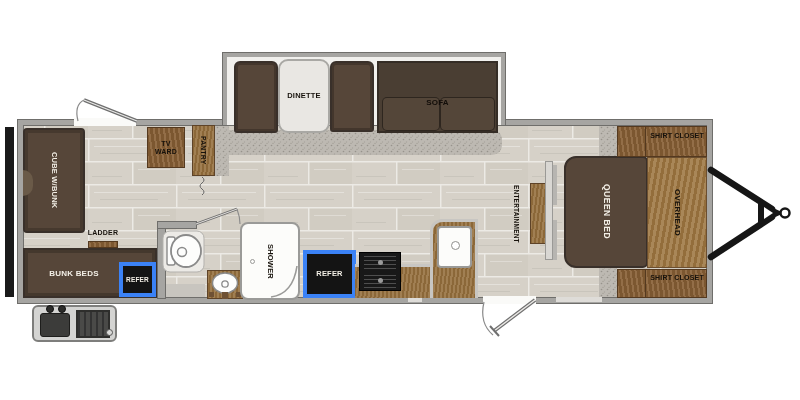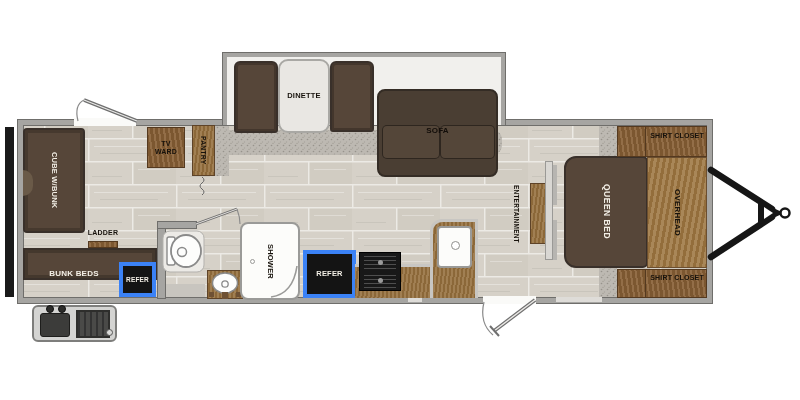--- a/index.html
+++ b/index.html
@@ -111,35 +111,35 @@
   <div class="abs window-break" style="left:408px;top:297px;width:14px;height:5px;"></div>
 
   <div class="abs wall-seg" style="left:158px;top:222px;width:7px;height:76px;"></div>
   <div class="abs wall-seg" style="left:158px;top:222px;width:38px;height:6px;"></div>
 
   <div class="abs upholstery" style="left:234px;top:61px;width:44px;height:72px;border-radius:6px 6px 3px 3px;box-shadow:inset 0 0 0 2px rgba(0,0,0,.22);"></div>
   <div class="abs dinette-table" style="left:278px;top:59px;width:52px;height:74px;">
     <span class="lbl" style="position:static;">DINETTE</span>
   </div>
   <div class="abs upholstery" style="left:330px;top:61px;width:44px;height:71px;border-radius:6px 6px 3px 3px;box-shadow:inset 0 0 0 2px rgba(0,0,0,.22);"></div>
-  <div class="abs" style="left:377px;top:61px;width:121px;height:88px;background:var(--upholstery-dark,#4a3e33);border:2px solid #342c25;border-radius:8px;margin-top:28px;">
+  <div class="abs" style="left:377px;top:61px;width:121px;height:72px;background:var(--upholstery-dark,#4a3e33);border:2px solid #342c25;border-radius:0;">
     <div class="cushion" style="left:3px;top:34px;width:56px;height:32px;"></div>
     <div class="cushion" style="left:61px;top:34px;width:53px;height:32px;"></div>
     <div class="lbl" style="left:0;top:36px;width:100%;font-size:8px;color:#120d09;">SOFA</div>
   </div>
 
   <div class="abs upholstery vlbl" style="left:23px;top:128px;width:62px;height:105px;border-radius:4px;box-shadow:inset 0 0 0 3px rgba(0,0,0,.18);">
     <span class="lbl light" style="position:static;writing-mode:vertical-rl;">CUBE W/BUNK</span>
   </div>
   <div class="abs" style="left:23px;top:170px;width:10px;height:26px;background:#6a5a48;border-radius:0 13px 13px 0;"></div>
 
   <div class="lbl" style="left:80px;top:229px;width:46px;font-size:7px;">LADDER</div>
   <div class="abs wood-dark" style="left:88px;top:241px;width:30px;height:7px;"></div>
 
-  <div class="abs upholstery" style="left:23px;top:248px;width:134px;height:32px;box-shadow:inset 0 0 0 3px rgba(0,0,0,.2);">
+  <div class="abs upholstery" style="left:23px;top:248px;width:134px;height:50px;box-shadow:inset 0 0 0 3px rgba(0,0,0,.2);">
     <div class="lbl light" style="left:2px;top:20px;width:94px;font-size:8px;">BUNK BEDS</div>
   </div>
   <div class="abs black-box" style="left:119px;top:262px;width:37px;height:35px;display:flex;align-items:center;justify-content:center;">
     <span class="lbl light" style="position:static;font-size:6.5px;">REFER</span>
   </div>
 
   <div class="abs wood-dark" style="left:147px;top:127px;width:38px;height:41px;display:flex;align-items:center;justify-content:center;">
     <span class="lbl" style="position:static;width:30px;font-size:7px;">TV WARD</span>
   </div>
   <div class="abs wood vlbl" style="left:192px;top:125px;width:23px;height:51px;">

